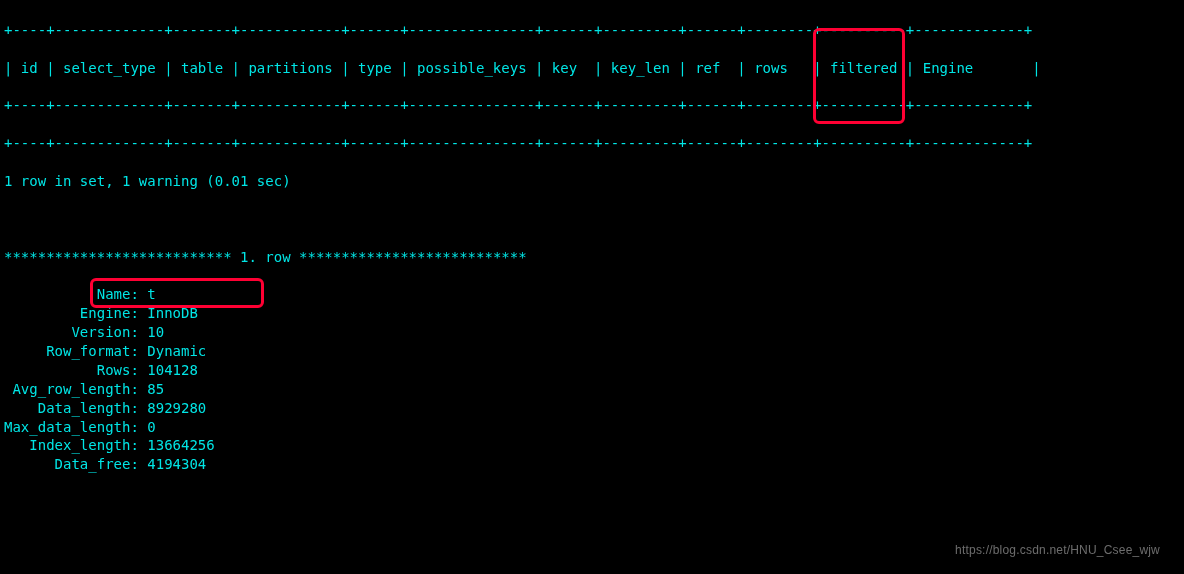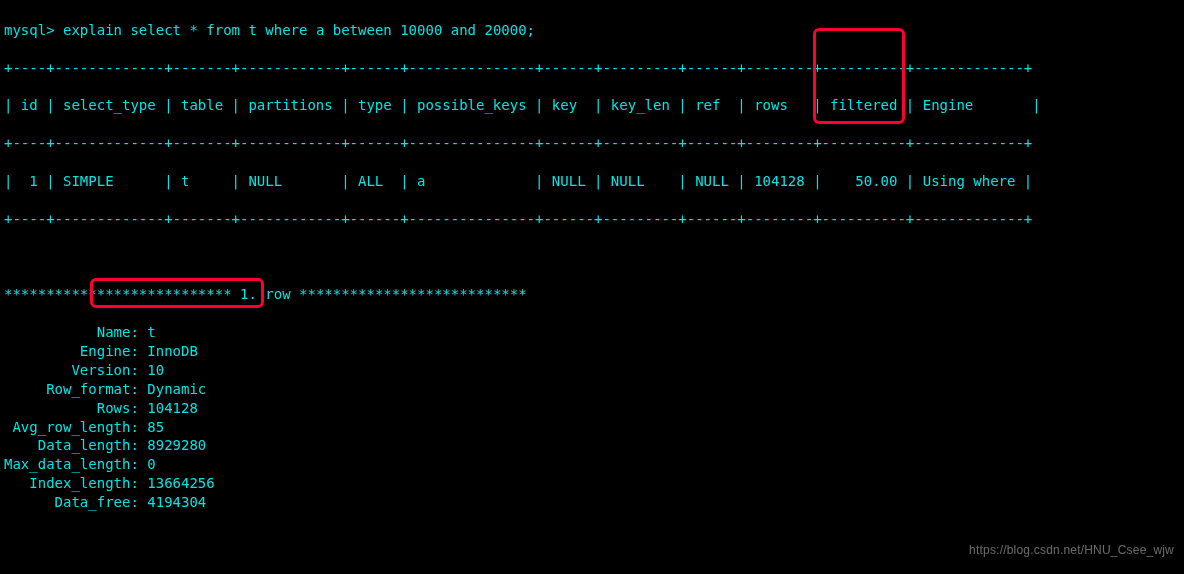--- a/index.html
+++ b/index.html
@@ -39,38 +39,37 @@
     border: 3px solid #ff0033;
     border-radius: 6px;
     left: 90px;
     top: 278px;
     width: 168px;
     height: 24px;
     pointer-events: none;
   }
   .watermark {
     position: absolute;
-    right: 10px;
+    right: 24px;
     bottom: 16px;
     color: rgba(180,180,180,0.6);
     font-size: 12px;
     font-family: Arial, sans-serif;
     letter-spacing: 0.2px;
   }
 </style>
 </head>
 <body>
 
 <div class="terminal">
-<div class="line"><span class="prompt">mysql&gt;</span><span> </span><span>explain select * from t where a between 10000 and 20000;</span></div>
 <div class="line">+----+-------------+-------+------------+------+---------------+------+---------+------+--------+----------+-------------+</div>
 <div class="line">| id | select_type | table | partitions | type | possible_keys | key  | key_len | ref  | rows   | filtered | Engine       |</div>
 <div class="line">+----+-------------+-------+------------+------+---------------+------+---------+------+--------+----------+-------------+</div>
-<div class="line">|  1 | SIMPLE      | t     | NULL       | ALL  | a             | NULL | NULL    | NULL | 104128 |    50.00 | Using where |</div>
 <div class="line">+----+-------------+-------+------------+------+---------------+------+---------+------+--------+----------+-------------+</div>
+<div class="line">1 row in set, 1 warning (0.01 sec)</div>
 <div class="line">&nbsp;</div>
 <div class="line"><span class="stars">*************************** </span><span>1. row</span><span class="stars"> ***************************</span></div>
 <div id="status-lines"><div class="line"><span class="label">           Name:</span><span class="value"> t</span></div><div class="line"><span class="label">         Engine:</span><span class="value"> InnoDB</span></div><div class="line"><span class="label">        Version:</span><span class="value"> 10</span></div><div class="line"><span class="label">     Row_format:</span><span class="value"> Dynamic</span></div><div class="line"><span class="label">           Rows:</span><span class="value"> 104128</span></div><div class="line"><span class="label"> Avg_row_length:</span><span class="value"> 85</span></div><div class="line"><span class="label">    Data_length:</span><span class="value"> 8929280</span></div><div class="line"><span class="label">Max_data_length:</span><span class="value"> 0</span></div><div class="line"><span class="label">   Index_length:</span><span class="value"> 13664256</span></div><div class="line"><span class="label">      Data_free:</span><span class="value"> 4194304</span></div></div>
 
 </div>
 
 <div class="box1"></div>
 <div class="box2"></div>
 <div class="watermark">https://blog.csdn.net/HNU_Csee_wjw</div>
 

